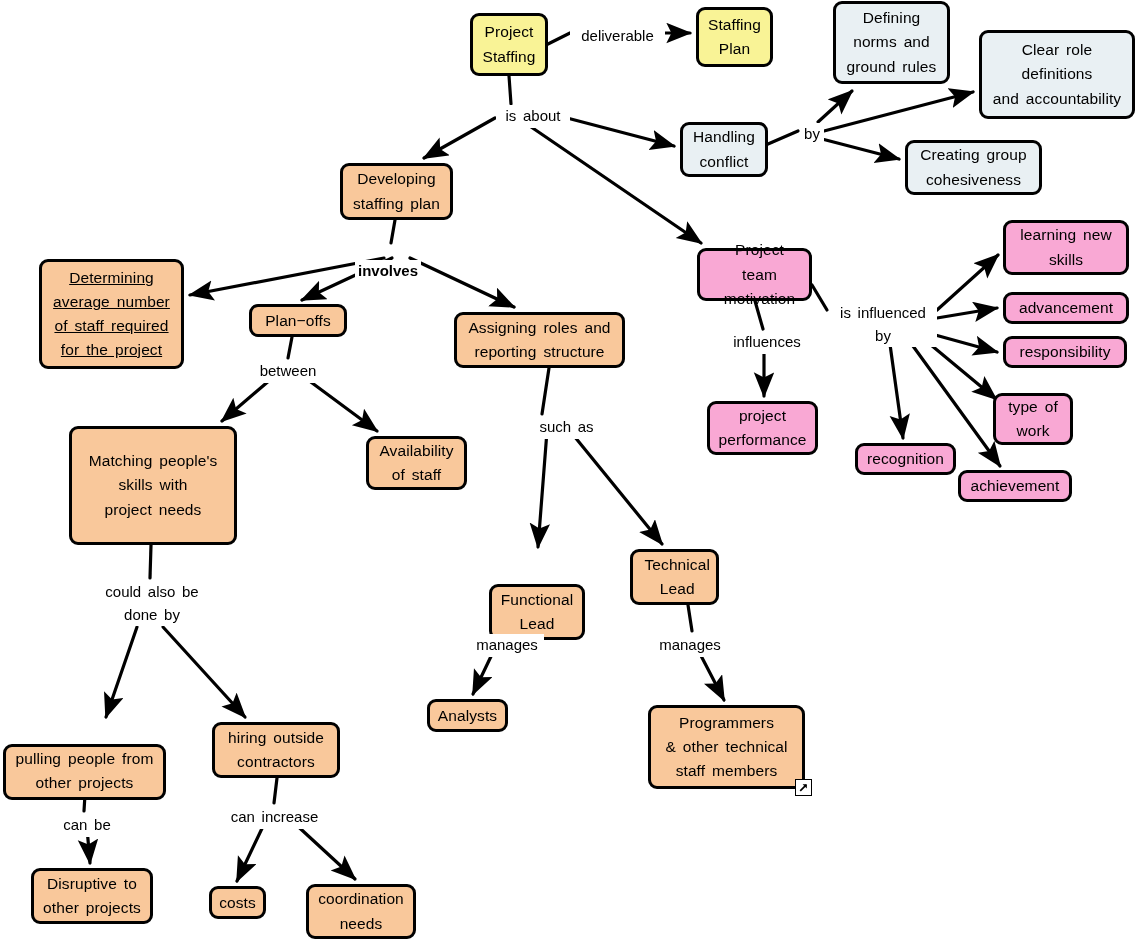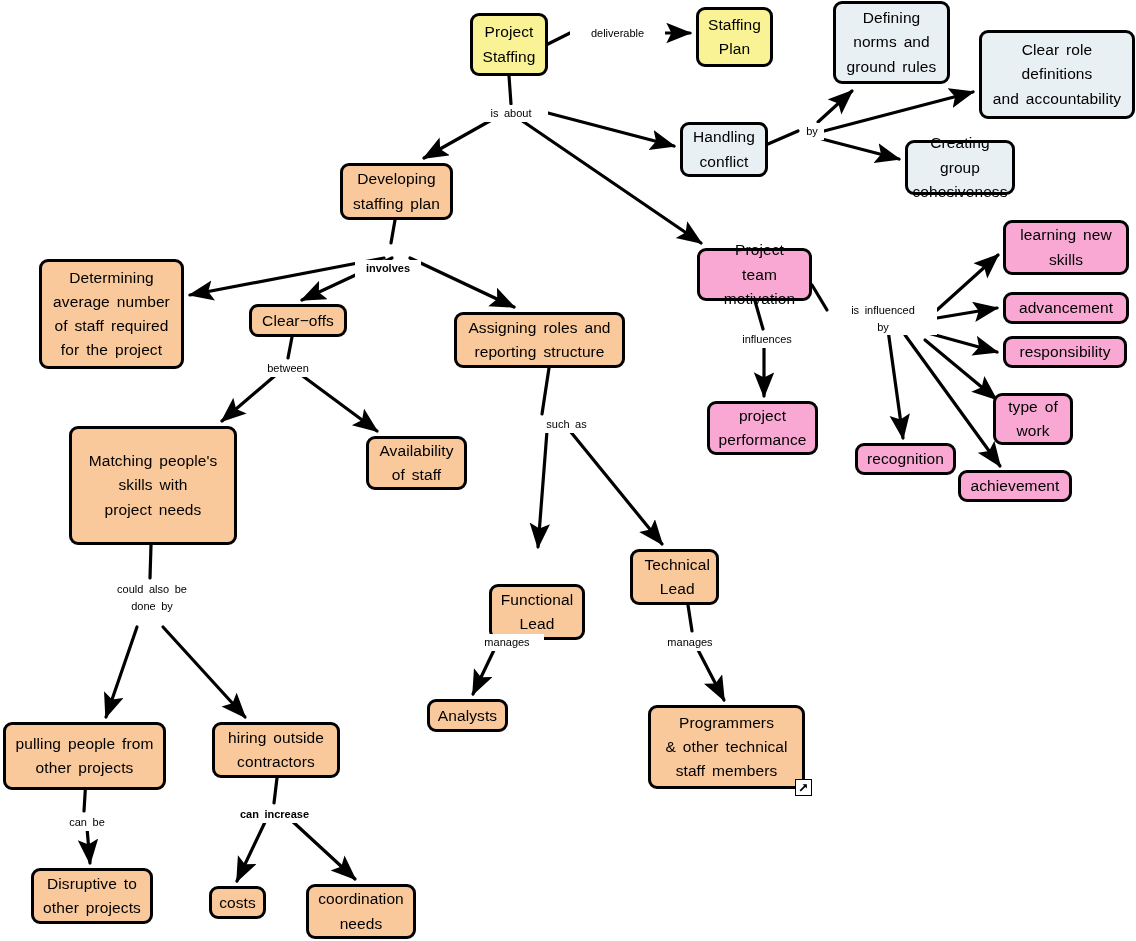--- a/index.html
+++ b/index.html
@@ -47,21 +47,21 @@
     white-space: pre-line;
   }
   .n-yellow { background: #f9f396; }
   .n-orange { background: #f9c89b; }
   .n-blue   { background: #f9a8d4; }
   .n-gray   { background: #e9f0f3; }
 
   .edge-label {
     position: absolute;
     color: #000000;
-    font-size: 11px;
+    font-size: 15px;
     line-height: 1.5;
     text-align: center;
     white-space: pre-line;
     word-spacing: 2.5px;
     background: #ffffff;
     z-index: 4;
     pointer-events: none;
   }
   .link-badge {
     position: absolute;
@@ -148,40 +148,40 @@
       </div>
       <div class="node n-gray" style="left: 979px; top: 30px; width: 156px; height: 89px;">
         <span class="node-label">Clear  role
 definitions
 and  accountability</span>
       </div>
       <div class="node n-gray" style="left: 680px; top: 122px; width: 88px; height: 55px;">
         <span class="node-label">Handling
 conflict</span>
       </div>
-      <div class="node n-gray" style="left: 905px; top: 140px; width: 110px; height: 55px;">
+      <div class="node n-gray" style="left: 905px; top: 140px; width: 137px; height: 55px;">
         <span class="node-label">Creating  group
 cohesiveness</span>
       </div>
       <div class="node n-orange" style="left: 340px; top: 163px; width: 113px; height: 57px;">
         <span class="node-label">Developing
 staffing  plan</span>
       </div>
       <div class="node n-blue" style="left: 697px; top: 248px; width: 115px; height: 53px; padding-left: 16px;">
         <span class="node-label">Project  team
 motivation</span>
       </div>
-      <div class="node n-orange" style="left: 39px; top: 259px; width: 145px; height: 110px;">
+      <div class="node n-orange" style="left: 39px; top: 259px; width: 145px; height: 110px; text-decoration: underline;">
         <span class="node-label">Determining
 average  number
 of  staff  required
 for  the  project</span>
       </div>
       <div class="node n-orange" style="left: 249px; top: 304px; width: 98px; height: 33px;">
-        <span class="node-label">Clear−offs</span>
+        <span class="node-label">Plan−offs</span>
       </div>
       <div class="node n-orange" style="left: 454px; top: 312px; width: 171px; height: 56px;">
         <span class="node-label">Assigning  roles  and
 reporting  structure</span>
       </div>
       <div class="node n-blue" style="left: 1003px; top: 220px; width: 126px; height: 55px;">
         <span class="node-label">learning  new
 skills</span>
       </div>
       <div class="node n-blue" style="left: 1003px; top: 292px; width: 126px; height: 32px;">
@@ -222,21 +222,21 @@
 Lead</span>
       </div>
       <div class="node n-orange" style="left: 427px; top: 699px; width: 81px; height: 33px;">
         <span class="node-label">Analysts</span>
       </div>
       <div class="node n-orange" style="left: 648px; top: 705px; width: 157px; height: 84px;">
         <span class="node-label">Programmers
 &amp;  other  technical
 staff  members</span>
       </div>
-      <div class="node n-orange" style="left: 3px; top: 722px; width: 163px; height: 68px;">
+      <div class="node n-orange" style="left: 3px; top: 744px; width: 163px; height: 56px; align-items: flex-end;">
         <span class="node-label">pulling  people  from
 other  projects</span>
       </div>
       <div class="node n-orange" style="left: 212px; top: 722px; width: 128px; height: 56px;">
         <span class="node-label">hiring  outside
 contractors</span>
       </div>
       <div class="node n-orange" style="left: 31px; top: 868px; width: 122px; height: 56px;">
         <span class="node-label">Disruptive  to
 other  projects</span>
@@ -244,34 +244,34 @@
       <div class="node n-orange" style="left: 209px; top: 886px; width: 57px; height: 33px;">
         <span class="node-label">costs</span>
       </div>
       <div class="node n-orange" style="left: 306px; top: 884px; width: 110px; height: 55px;">
         <span class="node-label">coordination
 needs</span>
       </div>
     </div>
   <div id="labels-group">
       <div class="edge-label" style="left: 570px; top: 25px; width: 95px;">deliverable</div>
-      <div class="edge-label" style="left: 474px; top: 105px; width: 74px;">is  about</div>
+      <div class="edge-label" style="left: 496px; top: 105px; width: 74px;">is  about</div>
       <div class="edge-label" style="left: 800px; top: 123px; width: 24px;">by</div>
       <div class="edge-label" style="left: 355px; top: 260px; width: 66px; font-weight: bold;">involves</div>
       <div class="edge-label" style="left: 829px; top: 302px; width: 108px;">is  influenced
 by</div>
       <div class="edge-label" style="left: 252px; top: 360px; width: 72px;">between</div>
       <div class="edge-label" style="left: 726px; top: 331px; width: 82px;">influences</div>
       <div class="edge-label" style="left: 533px; top: 416px; width: 67px;">such  as</div>
       <div class="edge-label" style="left: 94px; top: 581px; width: 116px;">could  also  be
 done  by</div>
       <div class="edge-label" style="left: 470px; top: 634px; width: 74px;">manages</div>
       <div class="edge-label" style="left: 653px; top: 634px; width: 74px;">manages</div>
       <div class="edge-label" style="left: 56px; top: 814px; width: 62px;">can  be</div>
-      <div class="edge-label" style="left: 222px; top: 806px; width: 105px; font-weight: bold;">can  increase</div>
+      <div class="edge-label" style="left: 222px; top: 806px; width: 105px;">can  increase</div>
     </div>
   <div id="badges-group">
       <div class="link-badge" style="left: 795px; top: 779px;">
         <svg width="11" height="11" viewBox="0 0 11 11" aria-hidden="true">
           <path d="M2.2 8.8 L8.2 2.8" stroke="#000" stroke-width="1.7"></path>
           <path d="M4.6 2.3 L8.8 2.3 L8.8 6.5 z" fill="#000"></path>
         </svg>
       </div>
     </div>
 

